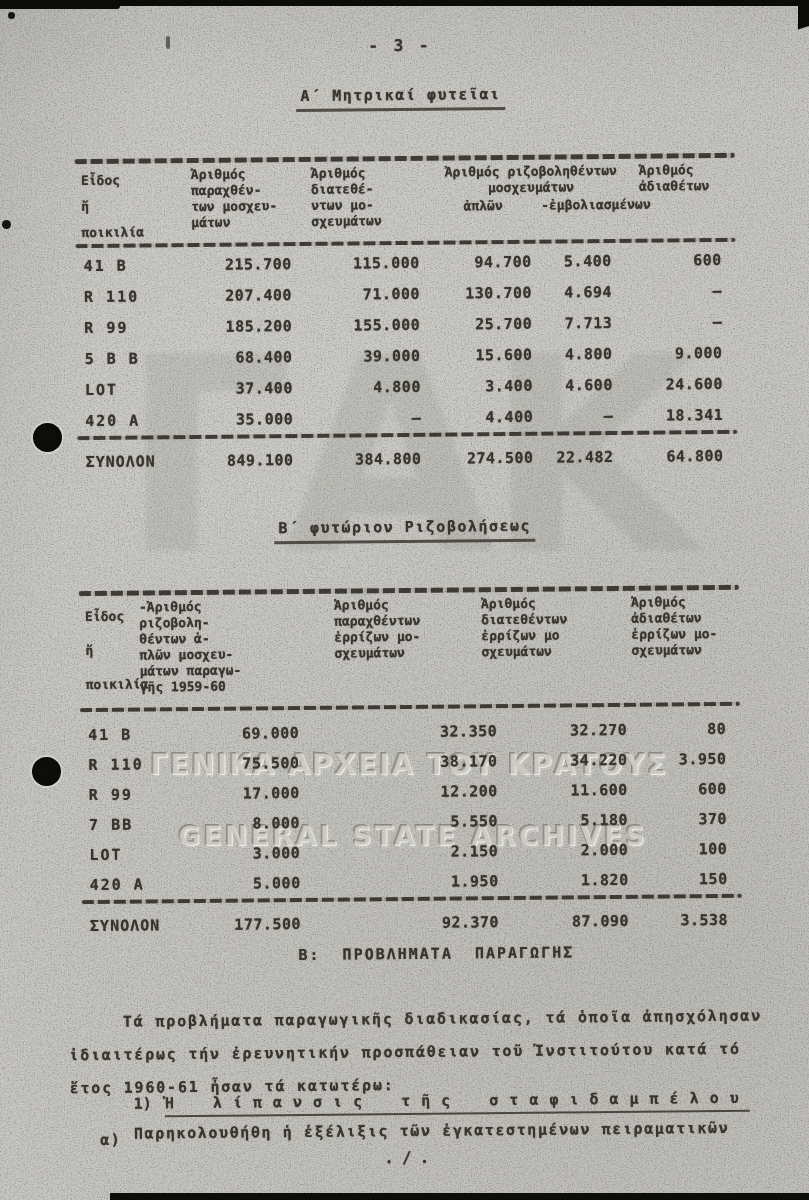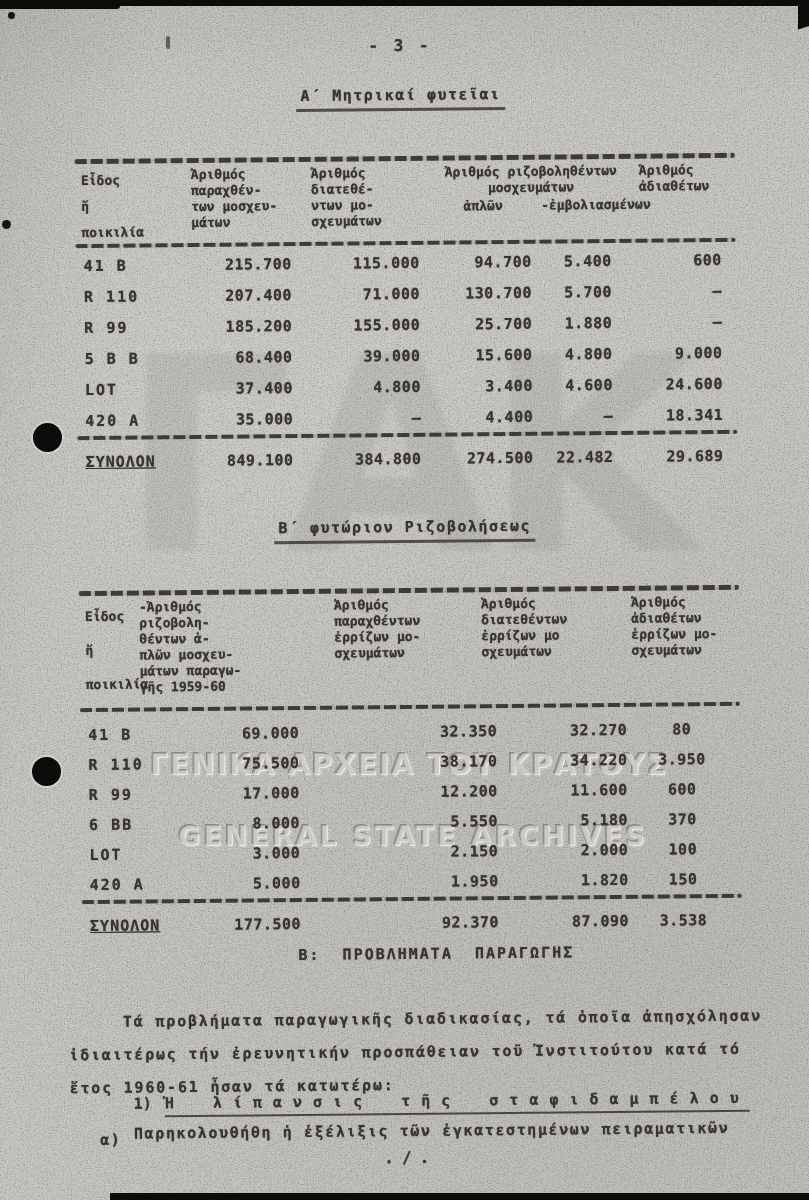--- a/index.html
+++ b/index.html
@@ -71,23 +71,23 @@
   .tr{align-items:center;}
   .t1grid{display:grid;grid-template-columns:92px 132px 128px 112px 96px 1fr;height:31px;align-items:center;}
   .t2grid{display:grid;grid-template-columns:92px 135px 200px 130px 1fr;height:30px;align-items:center;}
   .td{font-size:15px;letter-spacing:0.5px;}
   .td-v{padding-left:8px;letter-spacing:2px;}
   .td-n{text-align:right;padding-right:8px;}
   .t1grid .td:nth-child(5){padding-right:24px;}
   .t1grid .td:nth-child(6){padding-right:14px;}
   .t2grid .td:nth-child(3){padding-right:10px;}
   .t2grid .td:nth-child(4){padding-right:10px;}
-  .t2grid .td:nth-child(5){padding-right:14px;text-align:center;}
+  .t2grid .td:nth-child(5){padding-right:14px;}
   .total{margin-top:7px;height:30px;}
-  .total .td-v{letter-spacing:1px;text-decoration:underline;}
+  .total .td-v{letter-spacing:1px;}
 
   .section-title{position:absolute;top:945px;left:0;width:100%;text-align:center;text-indent:55px;
     font-size:15px;letter-spacing:2px;white-space:pre;}
   .para{position:absolute;top:1003px;left:64px;width:700px;font-size:15px;line-height:33px;
     letter-spacing:1.8px;white-space:pre-line;text-indent:54px;}
   .item1{position:absolute;top:1092px;left:128px;font-size:15px;white-space:nowrap;}
   .item1 .item-num{margin-right:4px;}
   .item-title-underlined{letter-spacing:11px;word-spacing:8px;border-bottom:2.5px solid rgba(55,50,44,0.85);padding-bottom:3px;}
   .item-alpha{position:absolute;top:1124px;left:94px;font-size:15px;letter-spacing:1.6px;white-space:nowrap;}
   .item-alpha .alpha-label{display:inline-block;transform:translateY(4px);margin-right:2px;}
@@ -172,30 +172,30 @@
             <div class="td td-n">94.700</div>
             <div class="td td-n">5.400</div>
             <div class="td td-n">600</div>
           </div>
 
           <div class="tr t1grid">
             <div class="td td-v">R 110</div>
             <div class="td td-n">207.400</div>
             <div class="td td-n">71.000</div>
             <div class="td td-n">130.700</div>
-            <div class="td td-n">5.700</div>
+            <div class="td td-n">4.694</div>
             <div class="td td-n">–</div>
           </div>
 
           <div class="tr t1grid">
             <div class="td td-v">R 99</div>
             <div class="td td-n">185.200</div>
             <div class="td td-n">155.000</div>
             <div class="td td-n">25.700</div>
-            <div class="td td-n">1.880</div>
+            <div class="td td-n">7.713</div>
             <div class="td td-n">–</div>
           </div>
 
           <div class="tr t1grid">
             <div class="td td-v">5 B B</div>
             <div class="td td-n">68.400</div>
             <div class="td td-n">39.000</div>
             <div class="td td-n">15.600</div>
             <div class="td td-n">4.800</div>
             <div class="td td-n">9.000</div>
@@ -219,21 +219,21 @@
             <div class="td td-n">18.341</div>
           </div>
         </div>
       <div class="rule thin"></div>
       <div class="tr t1grid total">
         <div class="td td-v">ΣΥΝΟΛΟΝ</div>
         <div class="td td-n">849.100</div>
         <div class="td td-n">384.800</div>
         <div class="td td-n">274.500</div>
         <div class="td td-n">22.482</div>
-        <div class="td td-n">29.689</div>
+        <div class="td td-n">64.800</div>
       </div>
     </div>
 
     <div class="heading heading-b">
       <span class="u">Β΄ φυτώριον Ριζοβολήσεως</span>
     </div>
 
     <div class="table t2">
       <div class="rule"></div>
       <div class="t2-head">
@@ -280,21 +280,21 @@
 
           <div class="tr t2grid">
             <div class="td td-v">R 99</div>
             <div class="td td-n">17.000</div>
             <div class="td td-n">12.200</div>
             <div class="td td-n">11.600</div>
             <div class="td td-n">600</div>
           </div>
 
           <div class="tr t2grid">
-            <div class="td td-v">6 BB</div>
+            <div class="td td-v">7 BB</div>
             <div class="td td-n">8.000</div>
             <div class="td td-n">5.550</div>
             <div class="td td-n">5.180</div>
             <div class="td td-n">370</div>
           </div>
 
           <div class="tr t2grid">
             <div class="td td-v">LOT</div>
             <div class="td td-n">3.000</div>
             <div class="td td-n">2.150</div>

